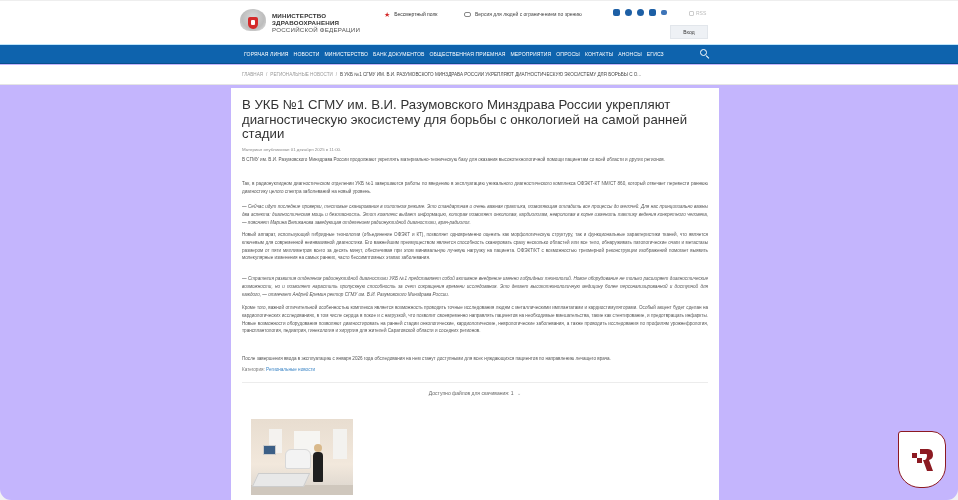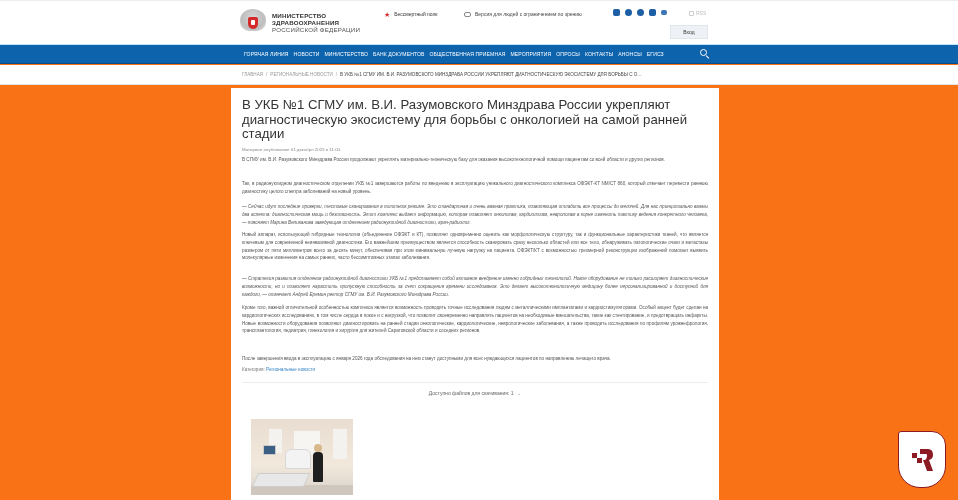--- a/index.html
+++ b/index.html
@@ -1,17 +1,17 @@
 <!DOCTYPE html>
 <html><head>
 <meta charset="utf-8">
 <style>
   * { box-sizing: border-box; margin: 0; padding: 0; }
   html, body { width: 958px; height: 500px; overflow: hidden; background: #f2f2f2; font-family: "Liberation Sans", sans-serif; color: #333; }
-  .page { position: relative; width: 958px; height: 500px; background: #f97316; }
+  .page { position: relative; width: 958px; height: 500px; background: #c4b5fd; border-radius: 11px; }
 
   
   .topbar { position: absolute; left: 0; top: 0; width: 958px; height: 44px; background: #fff; border-top: 1px solid #eee; }
   .logo { position: absolute; left: 240px; top: 6px; display: flex; align-items: center; }
   .emblem { width: 26px; height: 30px; position: relative; }
   .emblem .wings { position: absolute; left: 0; top: 2px; width: 26px; height: 22px; border-radius: 50% 50% 40% 40%; background: radial-gradient(circle at 50% 40%, #d8d8d8 0, #bdbdbd 60%, #e8e8e8 100%); }
   .emblem .shield { position: absolute; left: 8px; top: 10px; width: 10px; height: 12px; background: #d42a2a; border-radius: 2px 2px 5px 5px; }
   .emblem .shield::after { content: ""; position: absolute; left: 3px; top: 3px; width: 4px; height: 5px; background: #fff; border-radius: 1px; }
   .logo-text { margin-left: 6px; line-height: 7px; font-size: 6.2px; letter-spacing: 0.2px; }
   .logo-text .l1, .logo-text .l2 { font-weight: bold; color: #333; }

